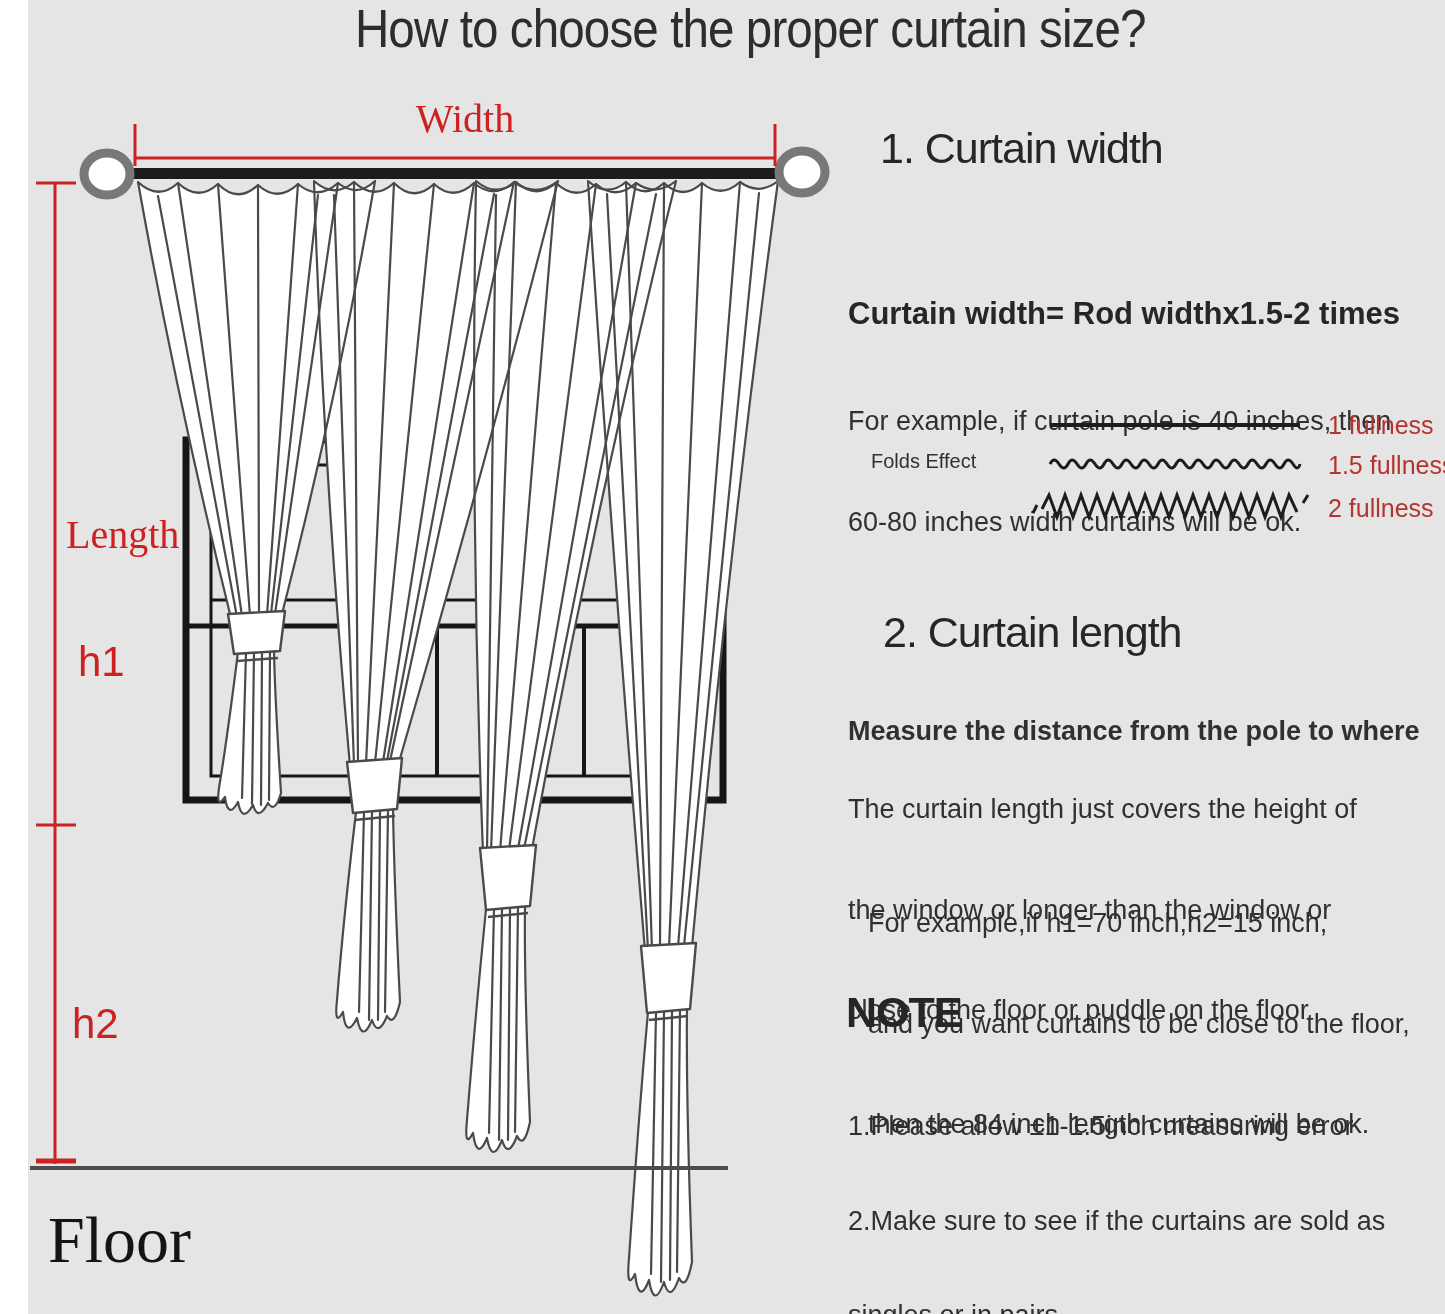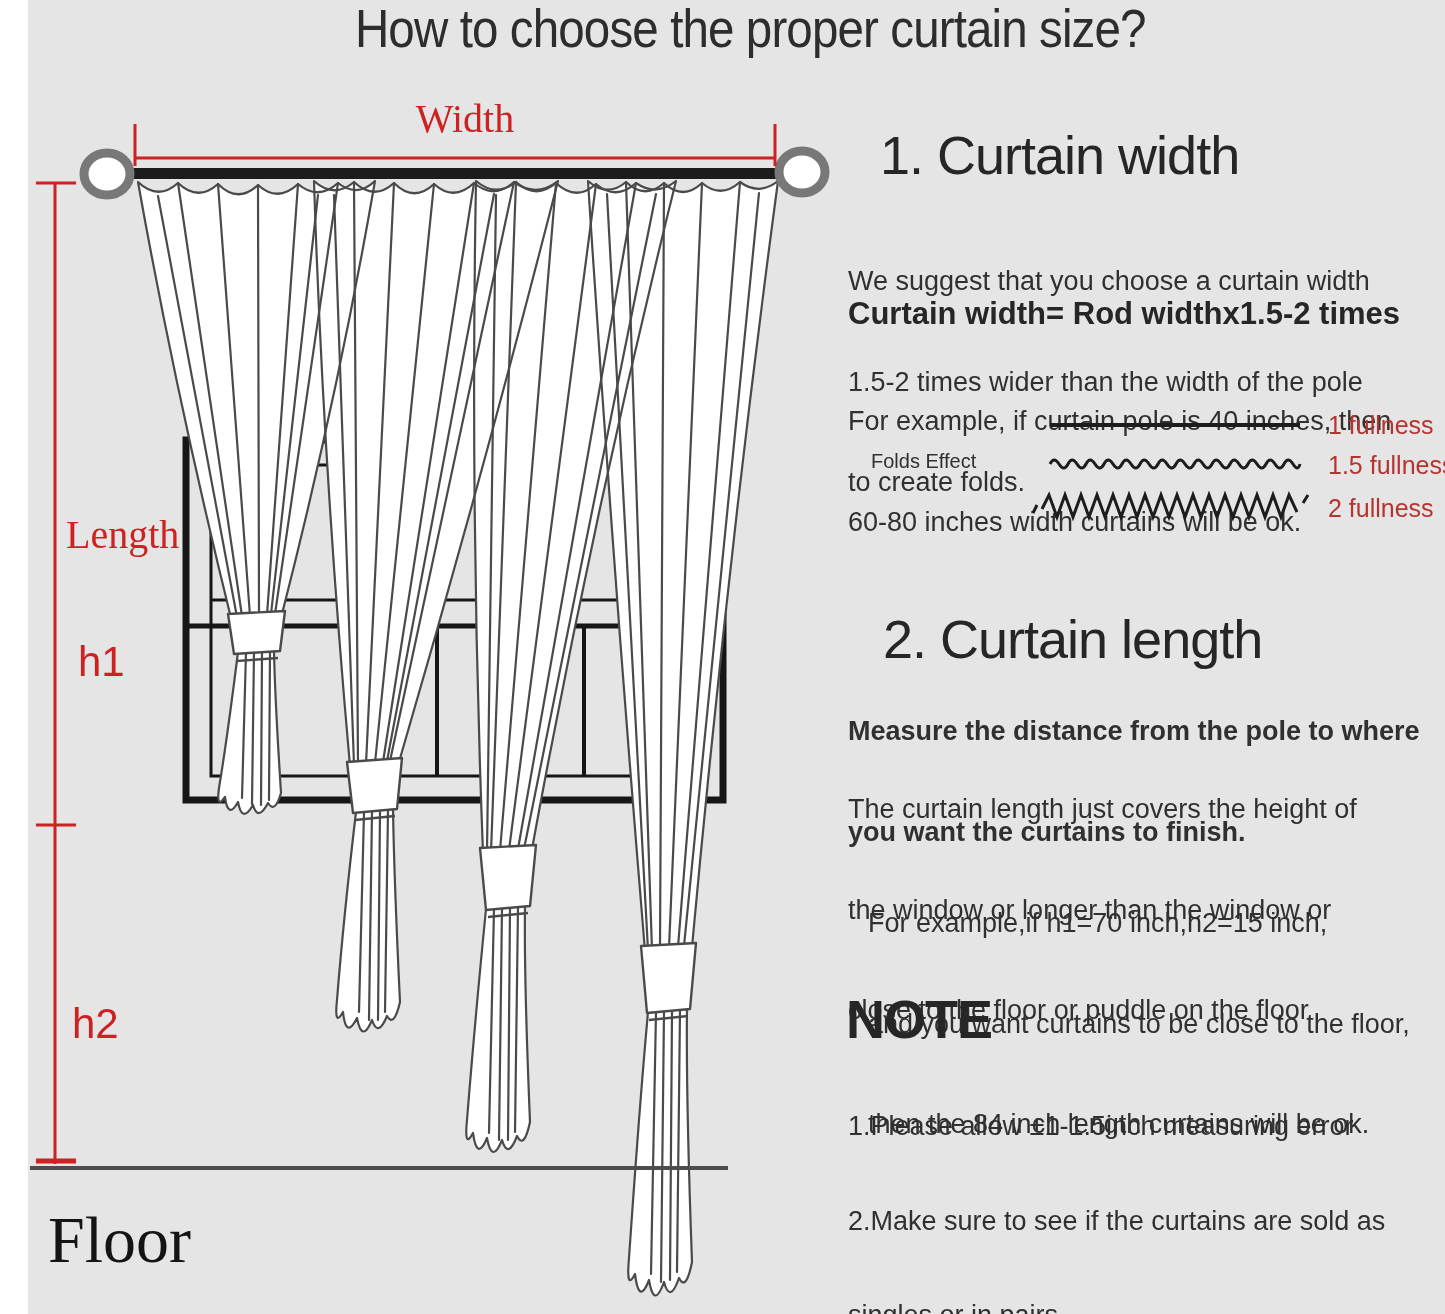--- a/index.html
+++ b/index.html
@@ -2,21 +2,21 @@
 <html><head>
 <meta charset="utf-8">
 <style>
   html,body{margin:0;padding:0;background:#fff;}
   .canvas{position:relative;width:1445px;height:1314px;background:#e5e5e5;overflow:hidden;
           font-family:"Liberation Sans",sans-serif;margin-left:28px;}
   .abs{position:absolute;}
   .page-title{left:0;top:0;width:1445px;height:60px;display:flex;justify-content:center;align-items:flex-start;}
   .page-title span{display:inline-block;font-size:54px;line-height:56px;color:#2d2d2d;
           transform:scaleX(0.88);transform-origin:center top;white-space:nowrap;letter-spacing:-1px;}
-  .sec-heading{font-size:54px;color:#262626;white-space:nowrap;letter-spacing:-1px;}
+  .sec-heading{font-size:43px;color:#262626;white-space:nowrap;letter-spacing:-1px;}
   .body-text{font-size:27px;line-height:33.5px;color:#303030;white-space:pre-wrap;}
   .body-text .line{white-space:pre-wrap;}
   .bold{font-weight:normal;text-align:center;}
   .formula{font-size:31px;font-weight:bold;color:#262626;white-space:nowrap;}
   .fullness-label{font-size:25px;color:#b5342f;white-space:nowrap;}
   .folds-label{font-size:20px;color:#303030;white-space:nowrap;}
   svg text{font-family:"Liberation Serif",serif;}
   svg text.sans{font-family:"Liberation Sans",sans-serif;}
 </style>
 </head>
@@ -100,25 +100,20 @@
     </g>
     <text x="38" y="548" font-size="40" fill="#cd2122">Length</text>
     <text class="sans" x="50" y="676" font-size="42" fill="#cd2122">h1</text>
     <text class="sans" x="44" y="1038" font-size="42" fill="#cd2122">h2</text>
 
     <text x="20" y="1262" font-size="66" fill="#141414">Floor</text>
   </svg>
 
   <div class="abs sec-heading" style="left:852px;top:124px;">1. Curtain width</div>
 
-  <div class="abs body-text" style="left:820px;top:198px;">
-    <div class="line">We suggest that you choose a curtain width</div>
-    <div class="line">1.5-2 times wider than the width of the pole</div>
-    <div class="line">to create folds.</div>
-  </div>
 
   <div class="abs formula" style="left:820px;top:296px;">Curtain width= Rod widthx1.5-2 times</div>
 
   <div class="abs body-text" style="left:820px;top:338px;">
     <div class="line">For example, if curtain pole is 40 inches, then</div>
     <div class="line">60-80 inches width curtains will be ok.</div>
   </div>
 
   <div class="abs folds-label" style="left:843px;top:450px;">Folds Effect</div>
 
@@ -130,21 +125,20 @@
   </svg>
 
   <div class="abs fullness-label" style="left:1300px;top:411px;">1 fullness</div>
   <div class="abs fullness-label" style="left:1300px;top:451px;">1.5 fullness</div>
   <div class="abs fullness-label" style="left:1300px;top:494px;">2 fullness</div>
 
   <div class="abs sec-heading" style="left:855px;top:608px;">2. Curtain length</div>
 
   <div class="abs body-text" style="left:820px;top:648px;font-weight:bold;">
     <div class="line">Measure the distance from the pole to where</div>
-    <div class="line">you want the curtains to finish.</div>
   </div>
 
   <div class="abs body-text" style="left:820px;top:726px;">
     <div class="line">The curtain length just covers the height of</div>
     <div class="line"><span>the window </span><span class="bold">or</span><span> longer than the window </span><span class="bold">or</span></div>
     <div class="line"><span>close to the floor </span><span class="bold">or</span><span> puddle on the floor</span></div>
   </div>
 
   <div class="abs body-text" style="left:840px;top:840px;">
     <div class="line">For example,if h1=70 inch,h2=15 inch,</div>

